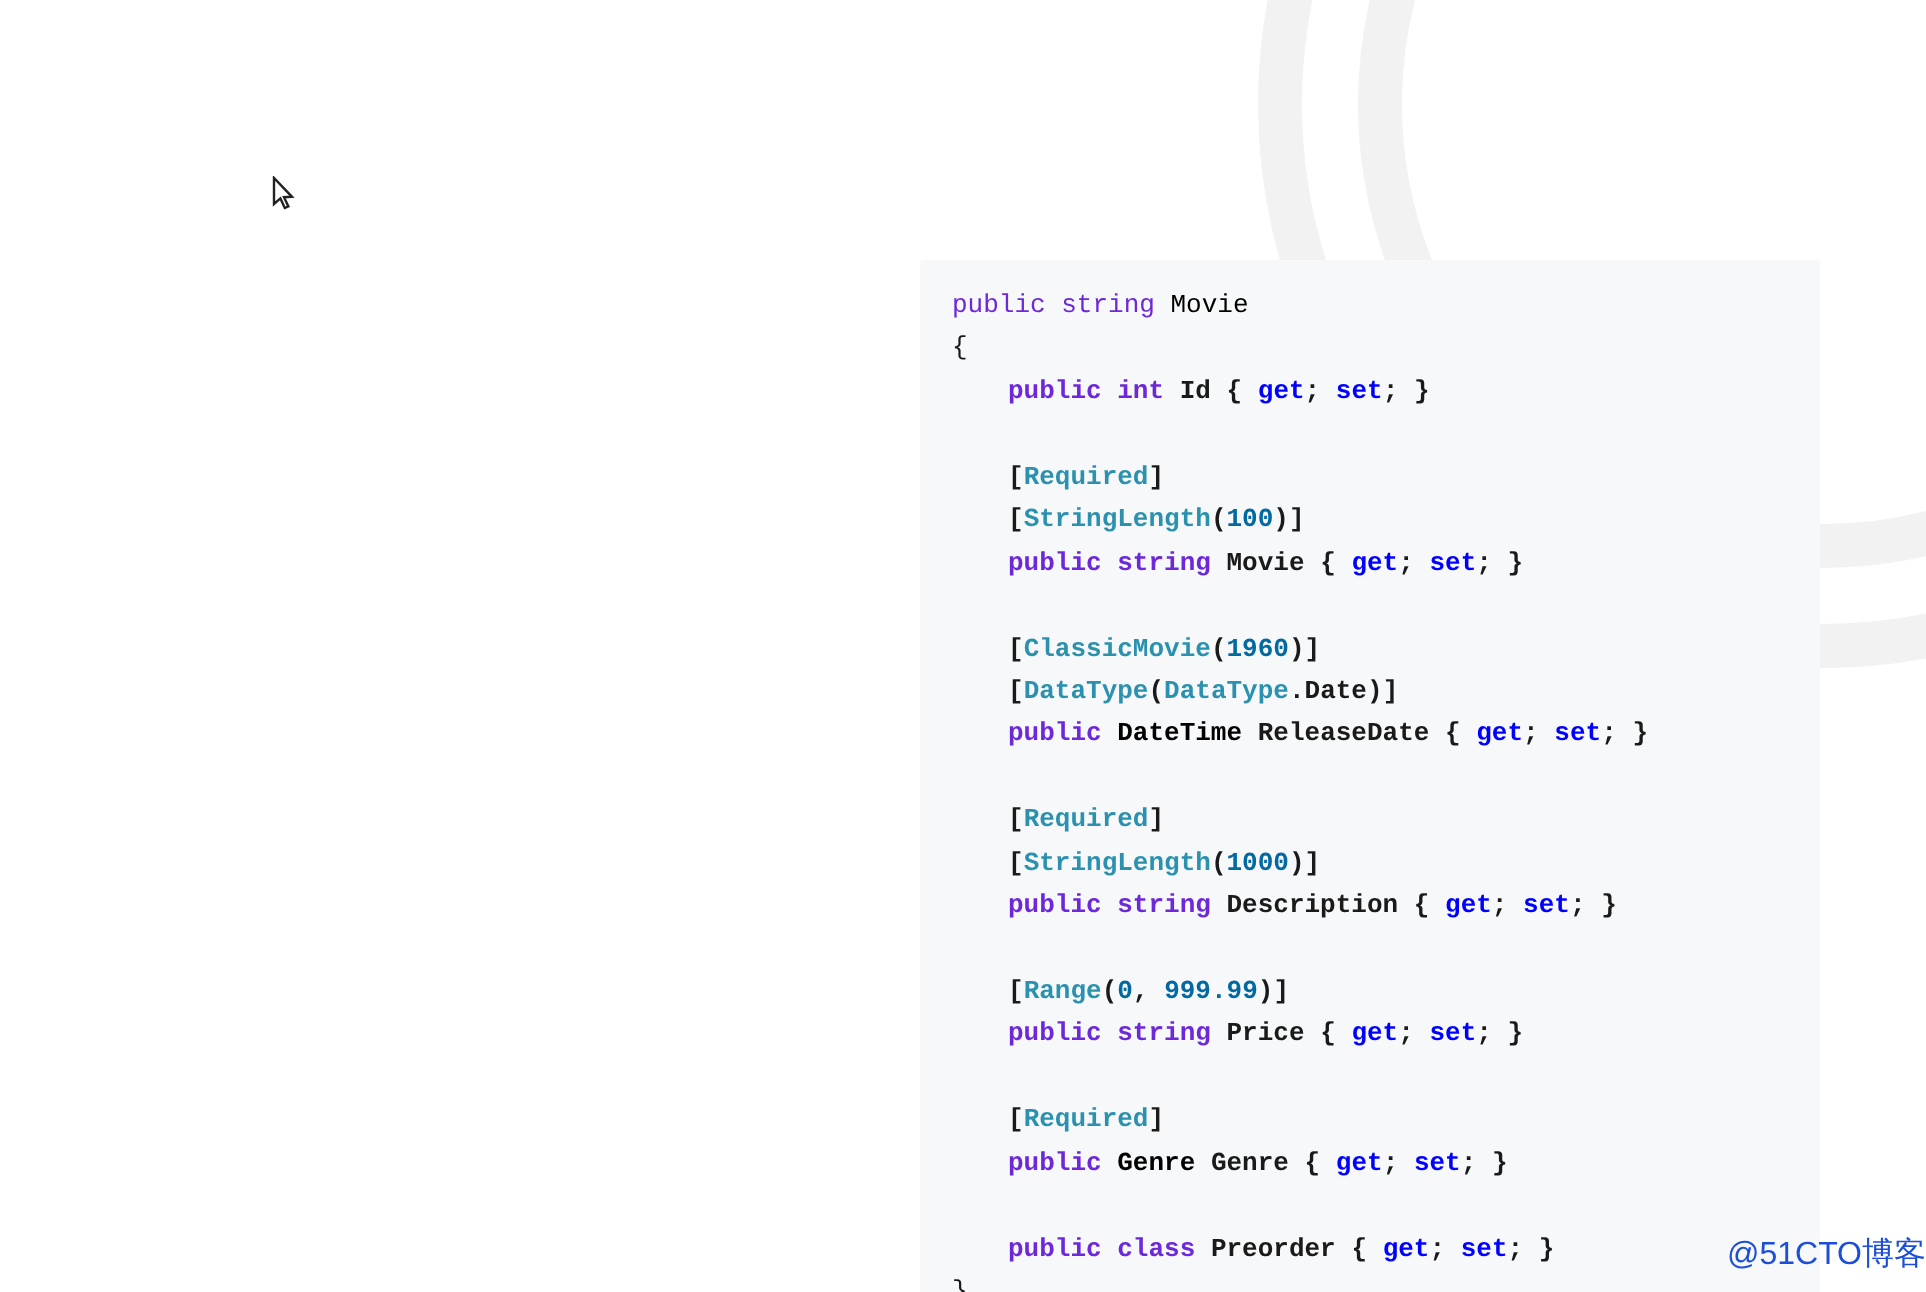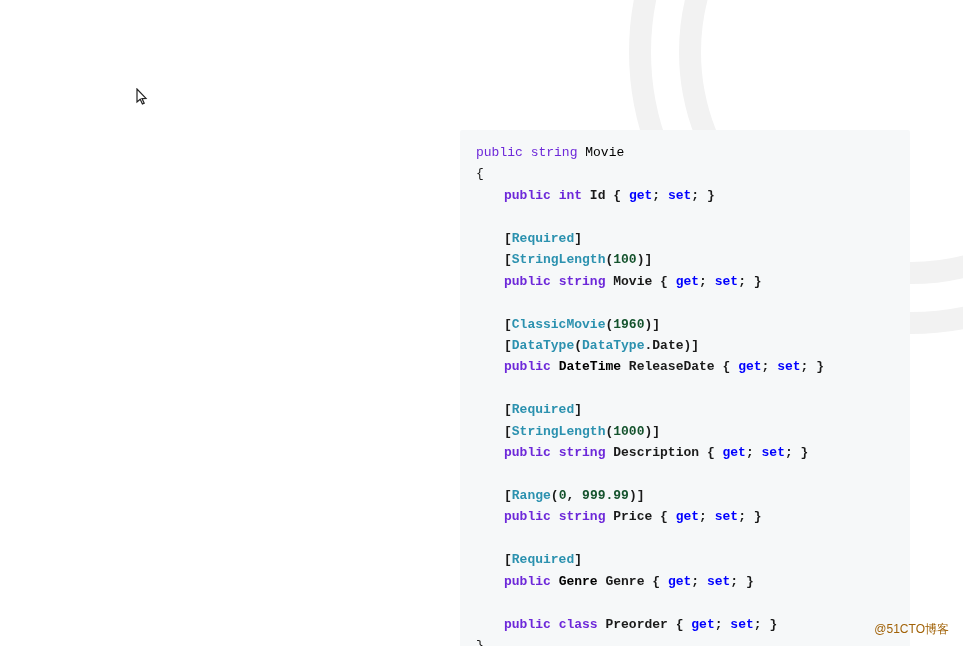--- a/index.html
+++ b/index.html
@@ -54,31 +54,31 @@
     font-family: Consolas, "Courier New", monospace;
     font-size: 13px;
     line-height: 1.65;
     color: #1a1a1a;
     white-space: pre;
     border-radius: 2px;
   }
   .kw   { color: #6d28d9; } 
   .type { color: #000000; } 
   .attr { color: #2b91af; margin-top: 39px; } 
-  .num  { color: #14532d; }
+  .num  { color: #0369a1; }
   .punc { color: #1a1a1a; }
   .name { color: #1a1a1a; }
   .getset { color: #0000ff; }
   .ind1 { margin-left: 28px; display: inline-block; font-weight: bold; }
   .watermark {
     position: absolute;
-    right: 14px;
+    right: 0;
     bottom: 8px;
-    font-size: 12px;
-    color: #a16207;
+    font-size: 16px;
+    color: #1d4ed8;
     font-family: Arial, sans-serif;
   }
 </style>
 </head>
 <body>
 
 <div class="slide">
   <div class="arc arc2"></div>
   <div class="arc arc1"></div>
 

